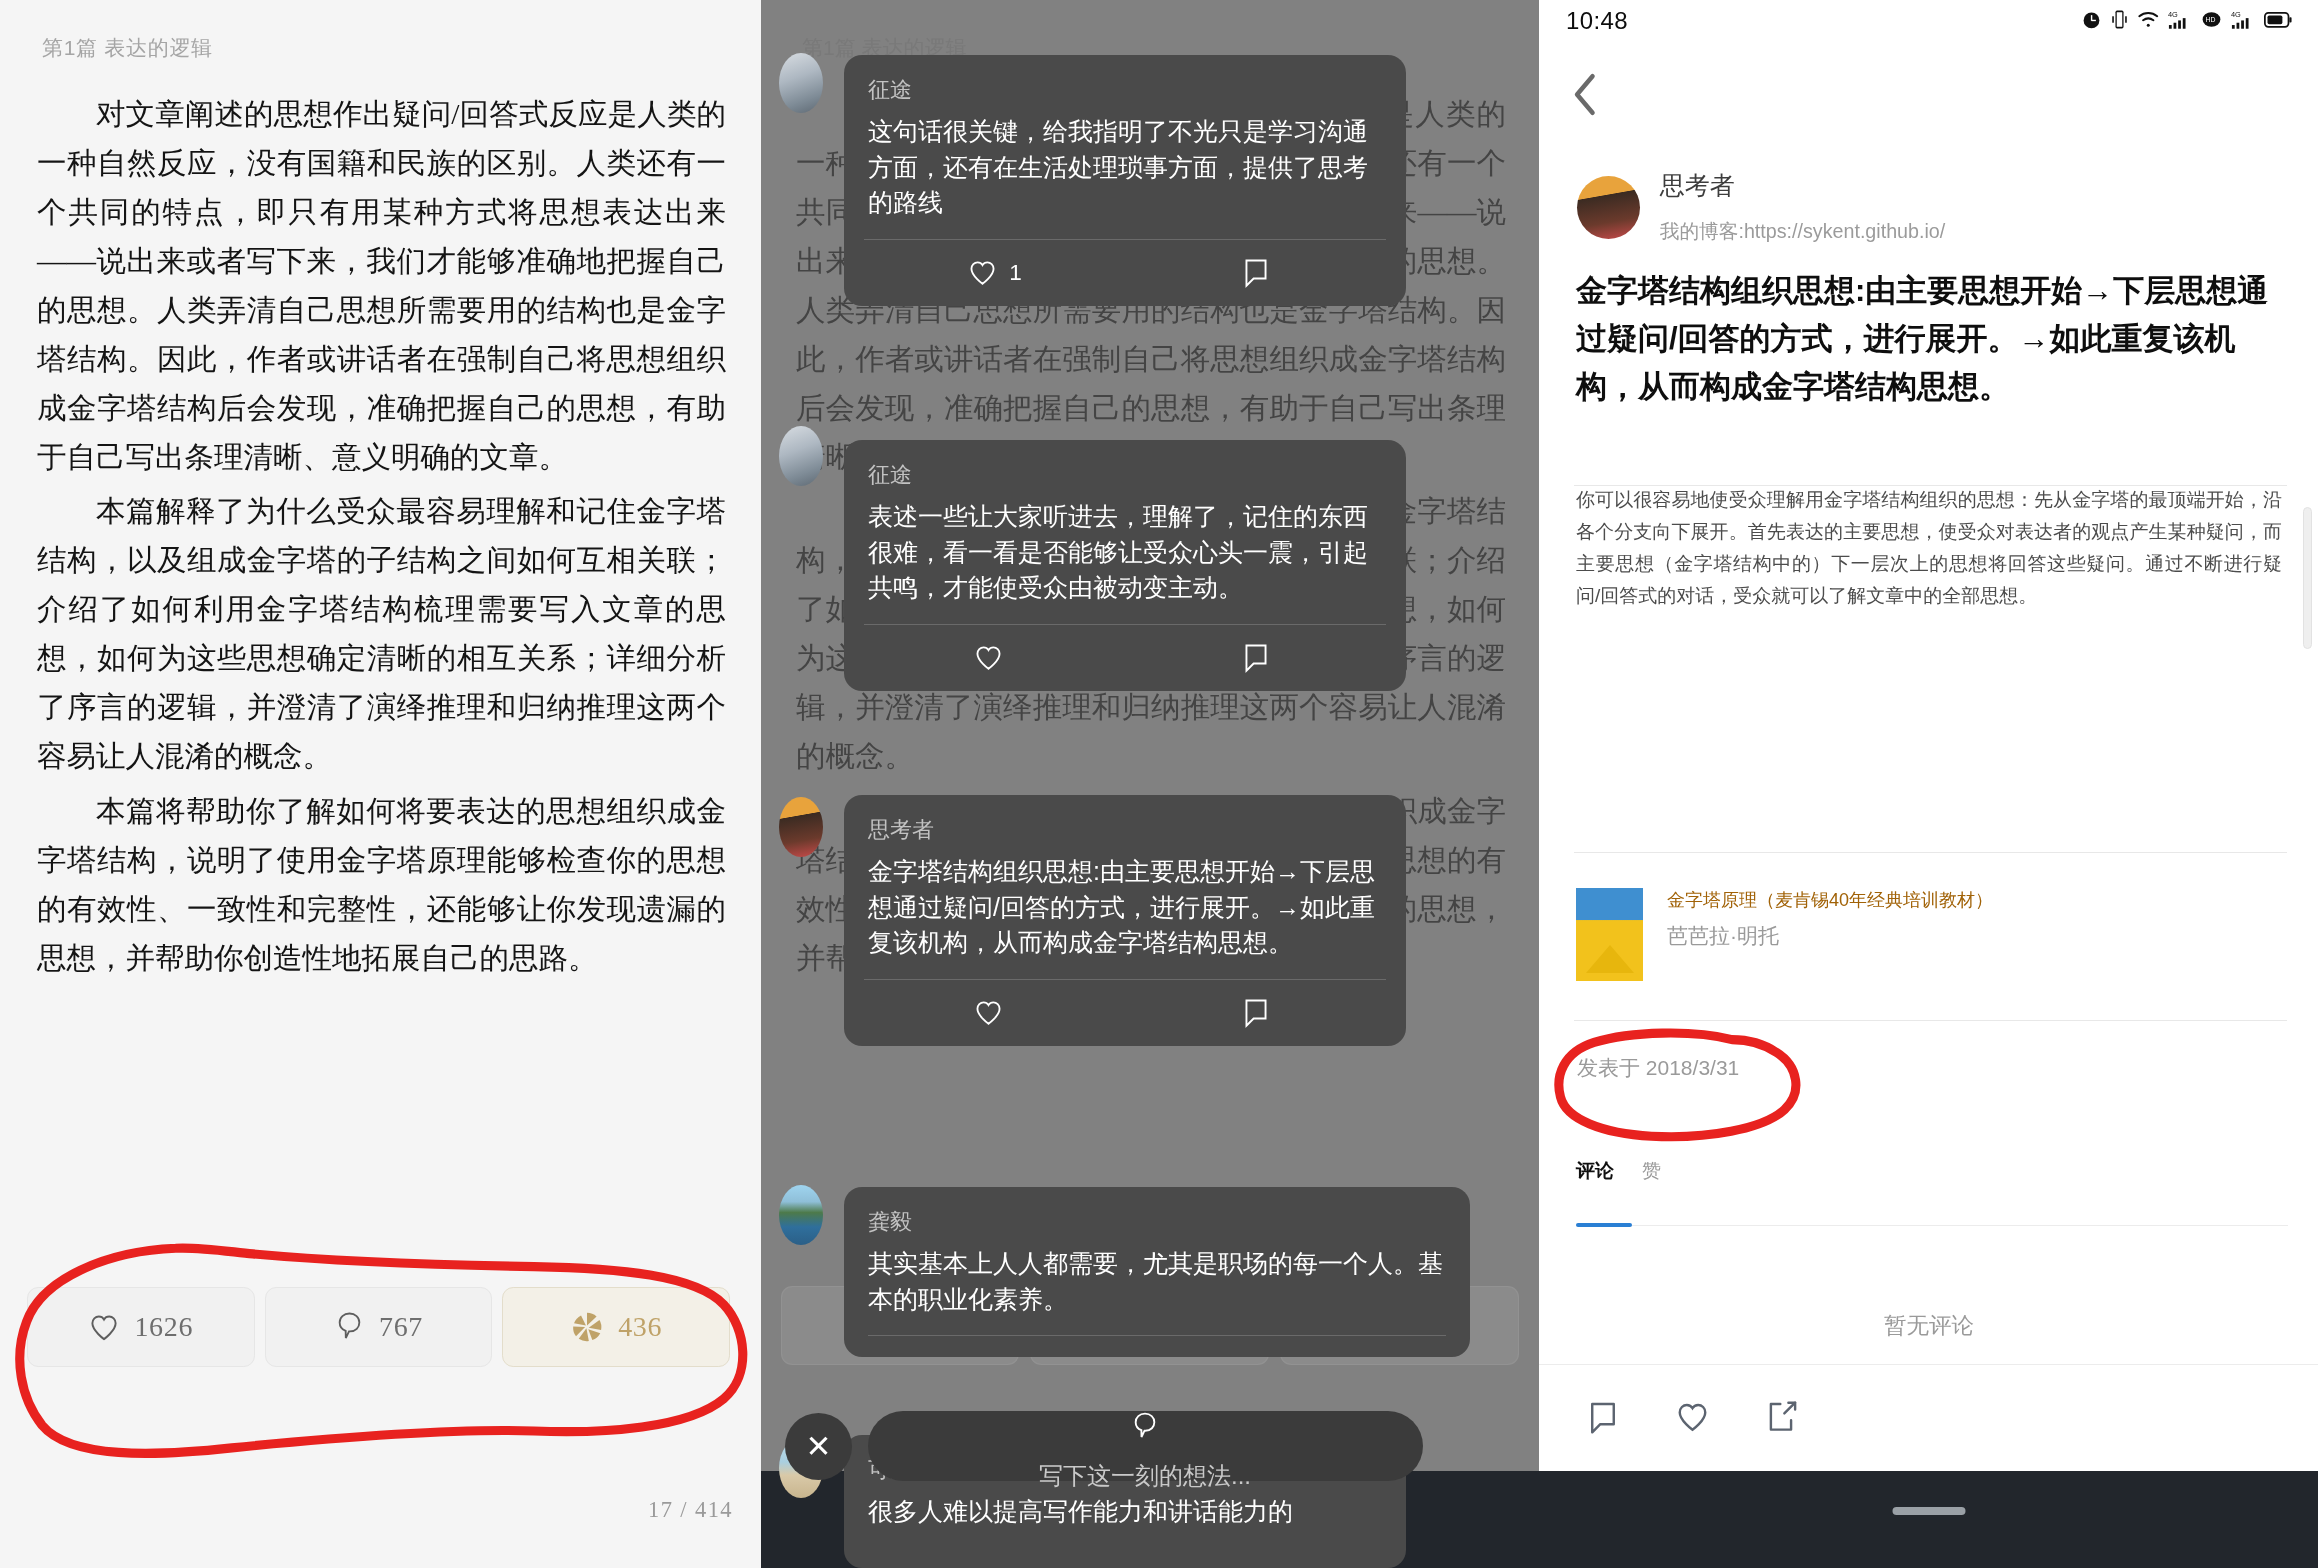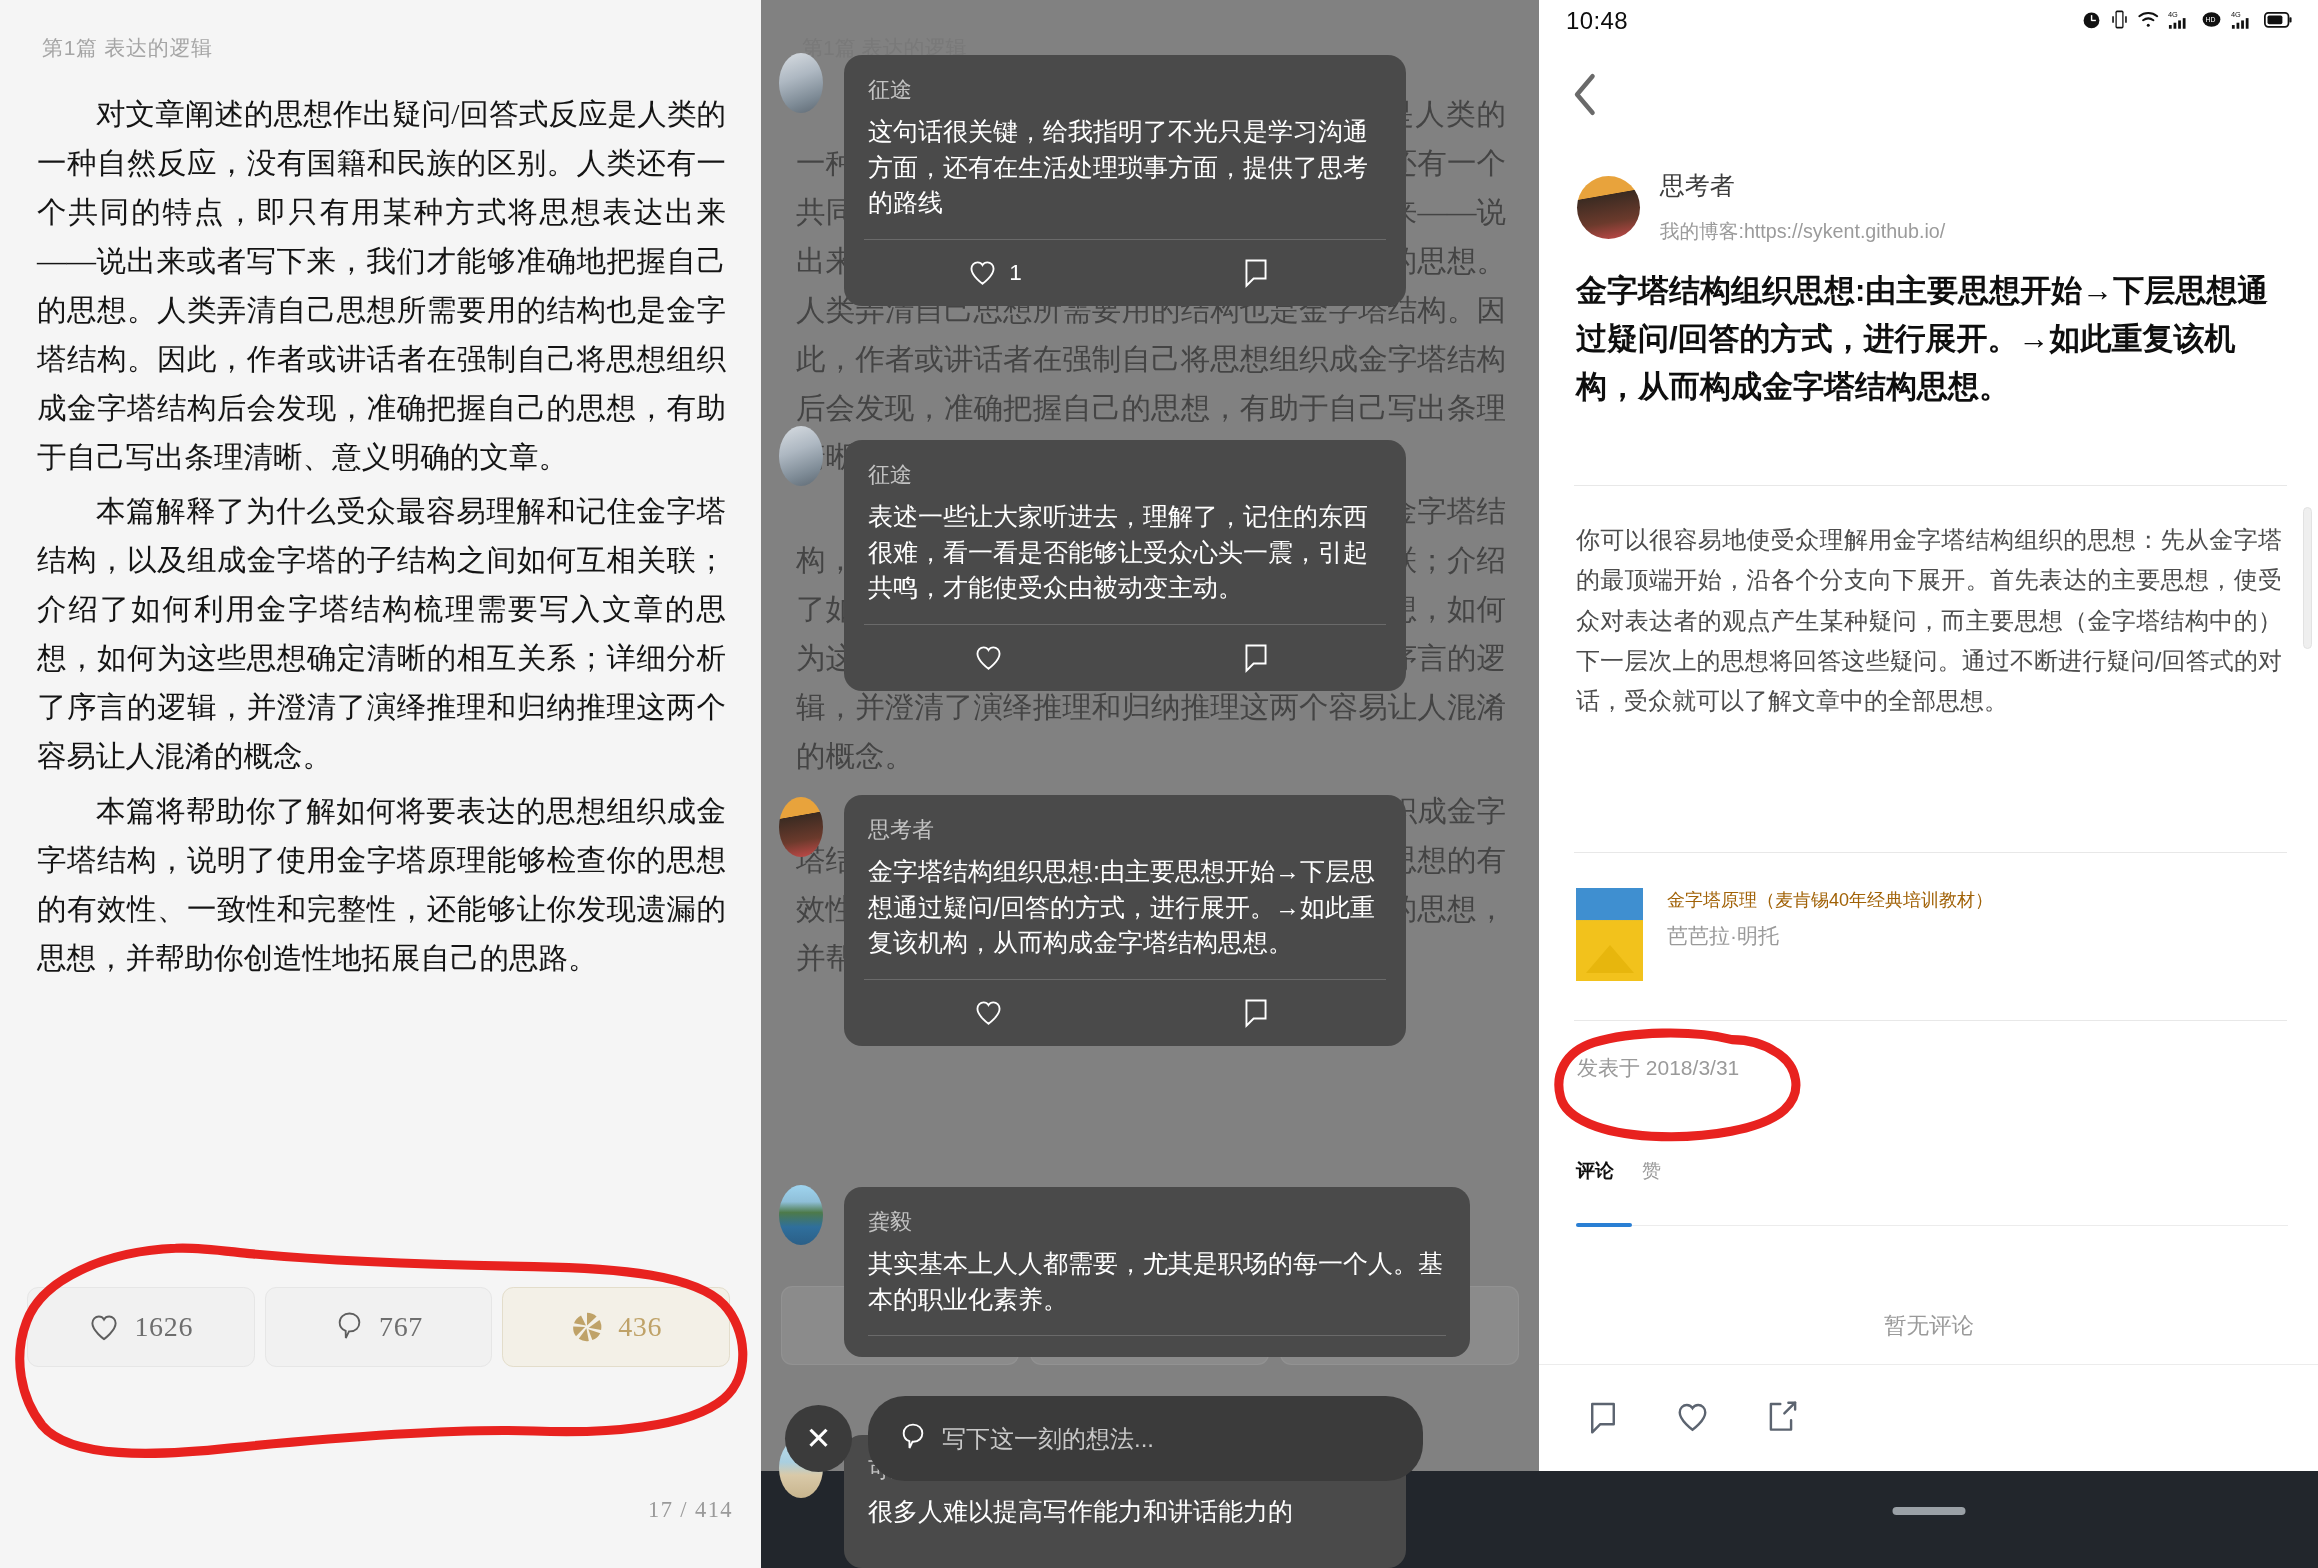--- a/index.html
+++ b/index.html
@@ -145,23 +145,24 @@
 
   .compose-row {
     position: absolute; left: 24px; bottom: 87px; z-index: 6;
     display: flex; align-items: center; gap: 15.5px;
   }
   .close-fab {
     width: 67px; height: 67px; border-radius: 50%;
     background: #3b3b3b; display: flex; align-items: center; justify-content: center;
   }
   .compose-box {
-    width: 555px; height: 85px; border-radius: 37px;
+    width: 555px; height: 70px; border-radius: 37px;
     background: #3b3b3b; display: flex; align-items: center; gap: 15.5px;
     padding: 0 31px;
+    flex-direction: column;
   }
   .compose-box .ph {
     font-size: 24px; color: #c9c9c9; font-family: "Liberation Sans", sans-serif;
   }
 
   
   .panel3 {
     position: relative;
     width: 780px; height: 1568px;
     background: #ffffff; overflow: hidden;
@@ -191,22 +192,22 @@
 
   .note-title {
     position: absolute; left: 37px; top: 267px; width: 710px;
     font-size: 31px; line-height: 1.55; color: #0e0e0e; font-weight: bold;
     font-family: "Liberation Sans", sans-serif;
   }
   .divider {
     position: absolute; left: 35px; width: 713px; height: 0.7px; background: #e8e8e8;
   }
   .note-body {
-    position: absolute; left: 37px; top: 520px; width: 706px;
-    font-size: 24px; line-height: 1.68; color: #4c4c4c;
+    position: absolute; left: 37px; top: 484px; width: 706px;
+    font-size: 19px; line-height: 1.68; color: #4c4c4c;
     font-family: "Liberation Sans", sans-serif; text-align: justify;
   }
   .scrollthumb {
     position: absolute; right: 7px; top: 507px;
     width: 9px; height: 142px; border-radius: 5.6px;
     background: #efefef; border: 0.7px solid #e2e2e2;
   }
 
   .book-row {
     position: absolute; left: 37px; top: 888px;

